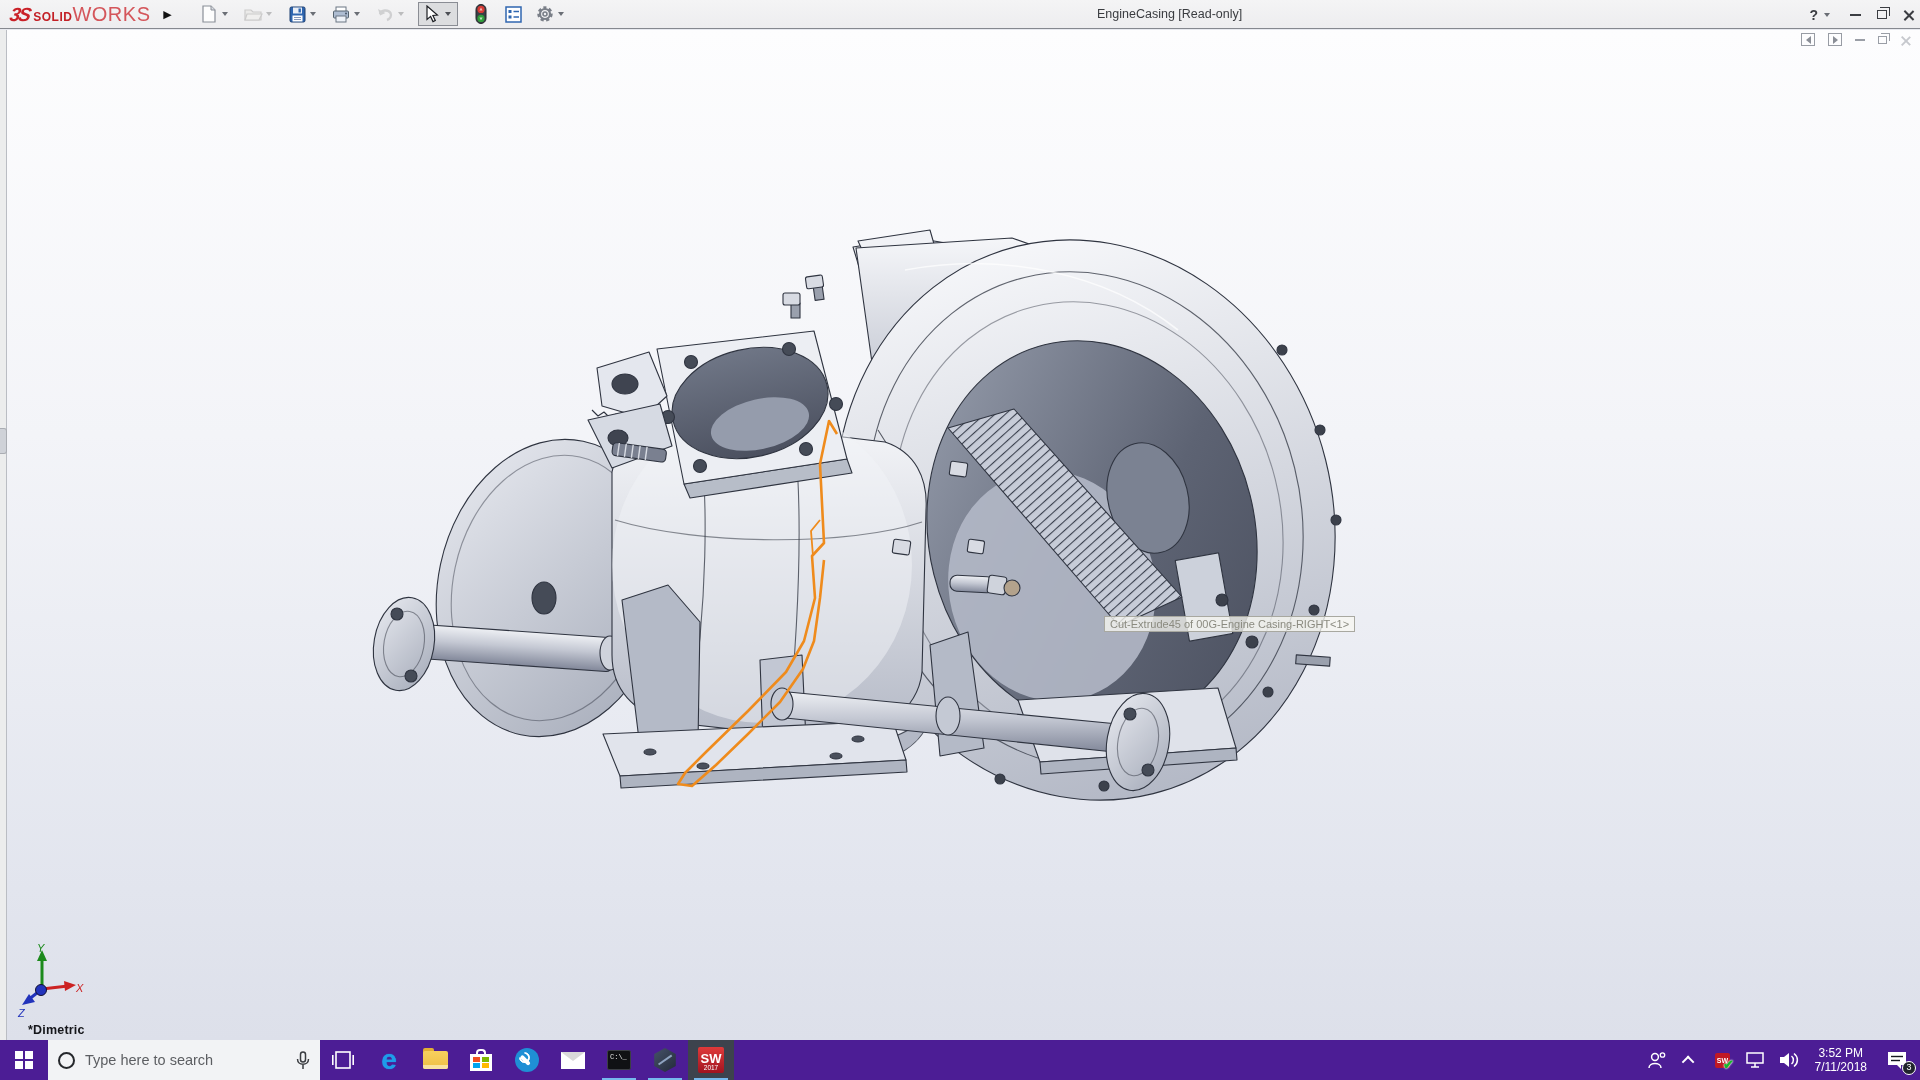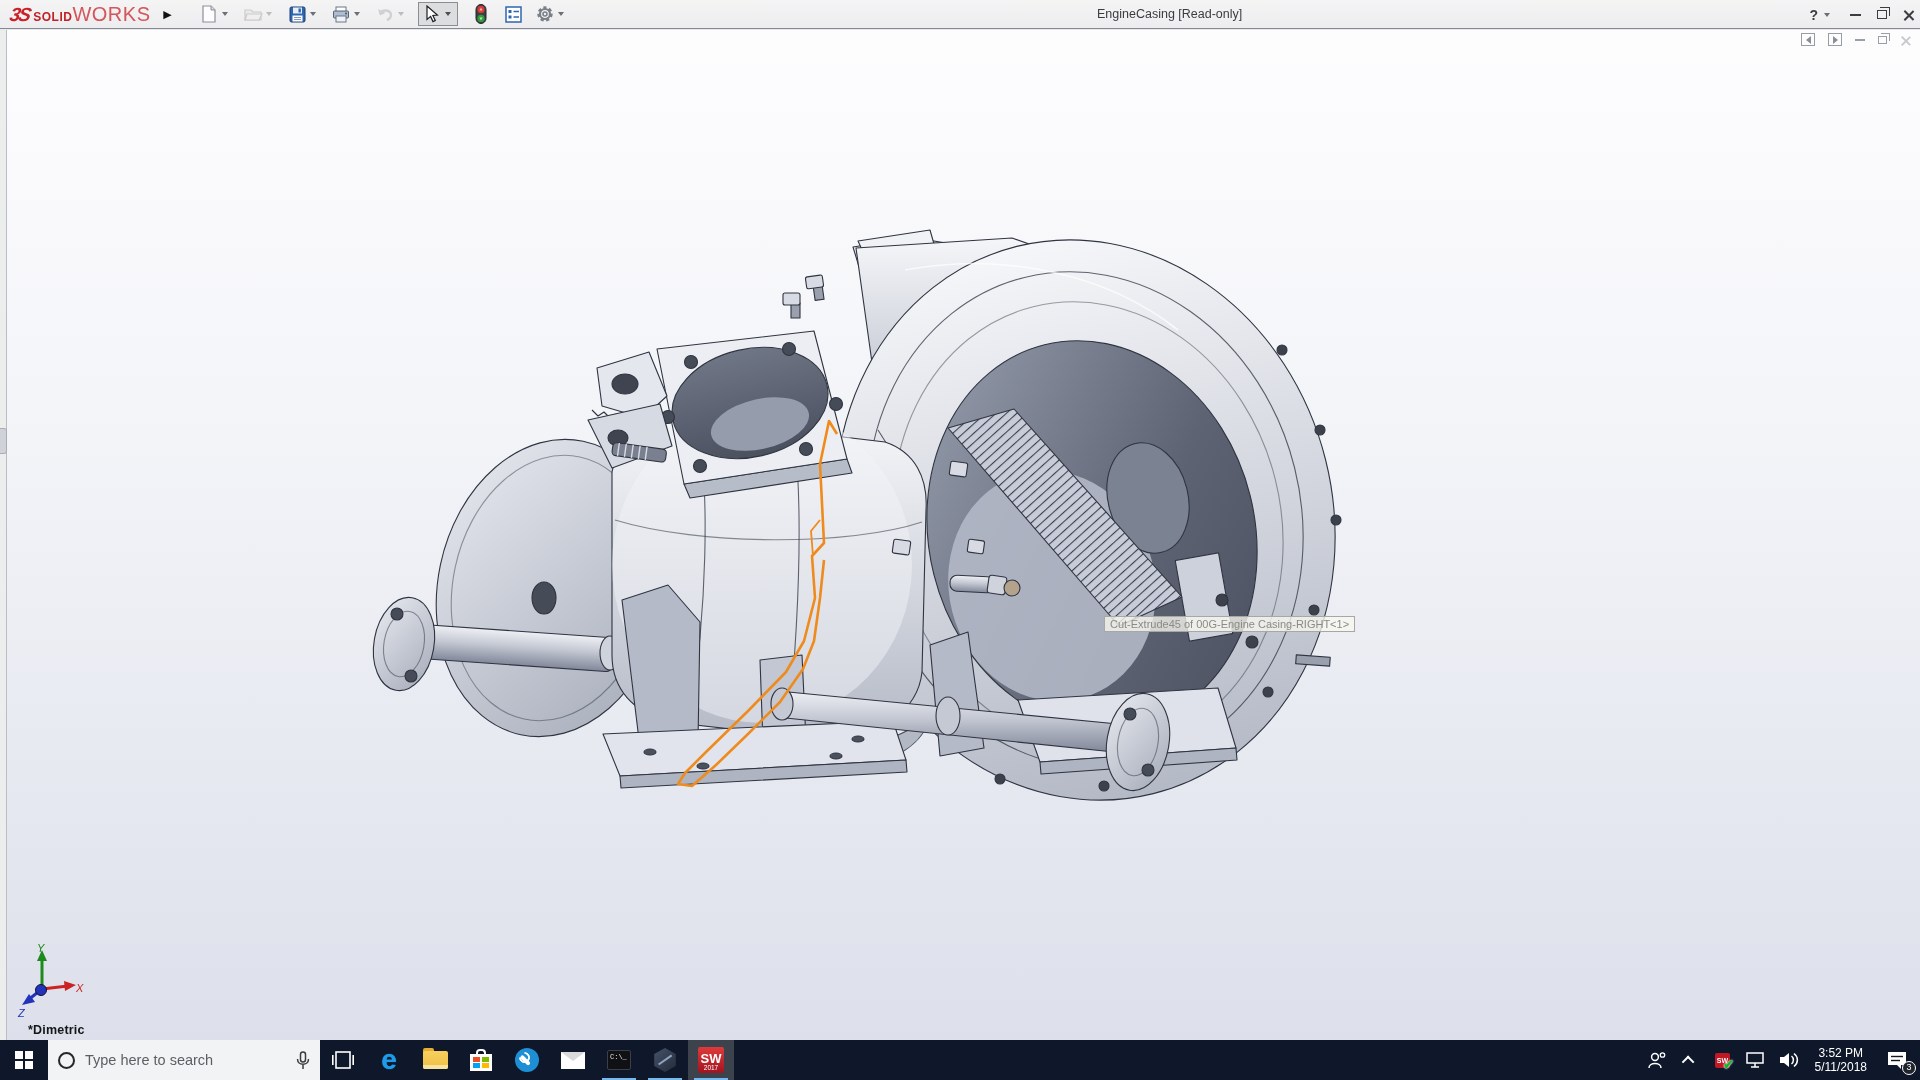--- a/index.html
+++ b/index.html
@@ -70,21 +70,21 @@
   .tooltip { position:absolute; left:1104px; top:616px; height:16px; padding:1px 5px 0 5px;
     background:rgba(247,247,241,.78); border:1px solid #a8a8a0; font-size:11px;
     color:#8b8b80; white-space:nowrap; pointer-events:none; }
 
   .orientation { position:absolute; left:28px; top:1023px; font-size:12.5px; font-weight:bold;
     color:#15161a; letter-spacing:.2px; }
   .triad { position:absolute; left:12px; top:942px; }
 
   
   .taskbar { position:absolute; bottom:0; left:0; width:1920px; height:40px;
-    background:#0f172a; display:flex; align-items:stretch; }
+    background:#4c1d95; display:flex; align-items:stretch; }
   .tb-btn { position:relative; display:flex; align-items:center; justify-content:center; }
   .start { width:48px; }
   .win-logo { display:grid; grid-template-columns:8px 8px; grid-template-rows:8px 8px; gap:1.5px; }
   .win-logo div { background:#fff; }
   .searchbox { width:272px; background:#f2f3f5; display:flex; align-items:center;
     padding:0 10px; gap:10px; }
   .cortana { width:17px; height:17px; border:2.6px solid #25272b; border-radius:50%; flex:none; }
   .searchbox input { flex:1; border:none; background:transparent; outline:none;
     font-size:14.5px; color:#444; font-family:"Liberation Sans",sans-serif; }
   .searchbox input::placeholder { color:#5c5e62; opacity:1; }
@@ -536,21 +536,21 @@
     <div class="titem">
       <svg width="22" height="18" viewBox="0 0 22 18">
         <polygon points="2,6 6,6 11,2 11,16 6,12 2,12" fill="#fff"></polygon>
         <path d="M13.5 5 C16 7 16 11 13.5 13" fill="none" stroke="#fff" stroke-width="1.5"></path>
         <path d="M16 2.5 C20.5 6 20.5 12 16 15.5" fill="none" stroke="#fff" stroke-width="1.5"></path>
       </svg>
     </div>
     <div class="titem clock">
       <div>
         <div>3:52 PM</div>
-        <div>5/11/2018</div>
+        <div>7/11/2018</div>
       </div>
     </div>
     <div class="titem" style="width:34px;">
       <svg width="22" height="20" viewBox="0 0 22 20">
         <path d="M2 2 L20 2 L20 15 L15 15 L15 19 L11 15 L2 15 Z" fill="#fff"></path>
         <line x1="5" y1="6.5" x2="17" y2="6.5" stroke="#15181f" stroke-width="1.4"></line>
         <line x1="5" y1="10.5" x2="14" y2="10.5" stroke="#15181f" stroke-width="1.4"></line>
       </svg>
       <span class="notif-badge">3</span>
     </div>

